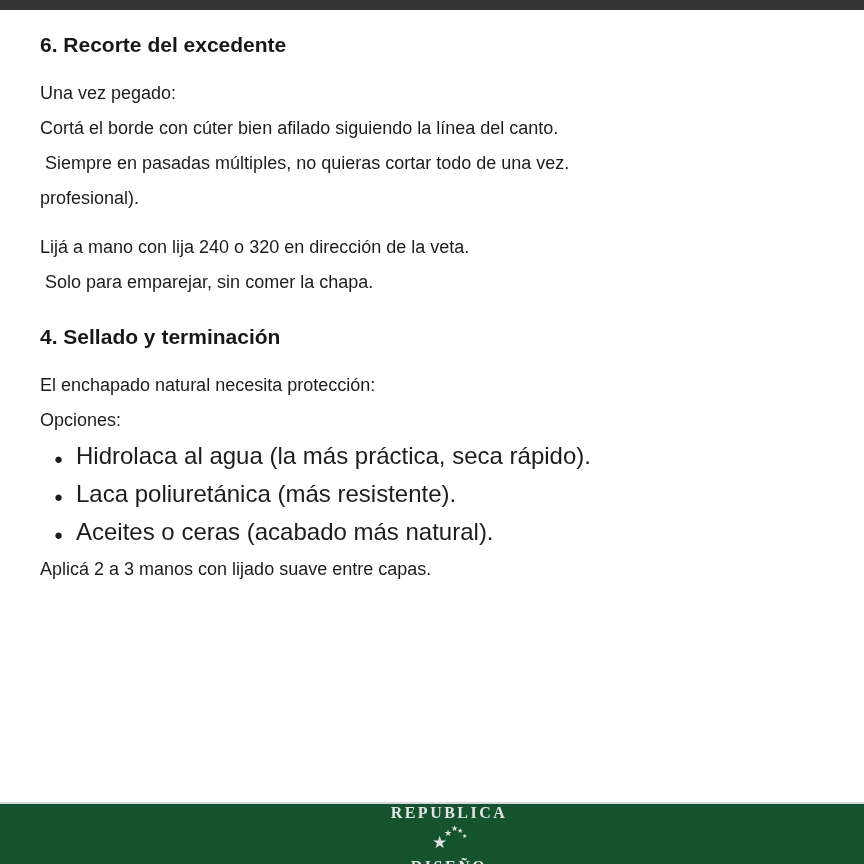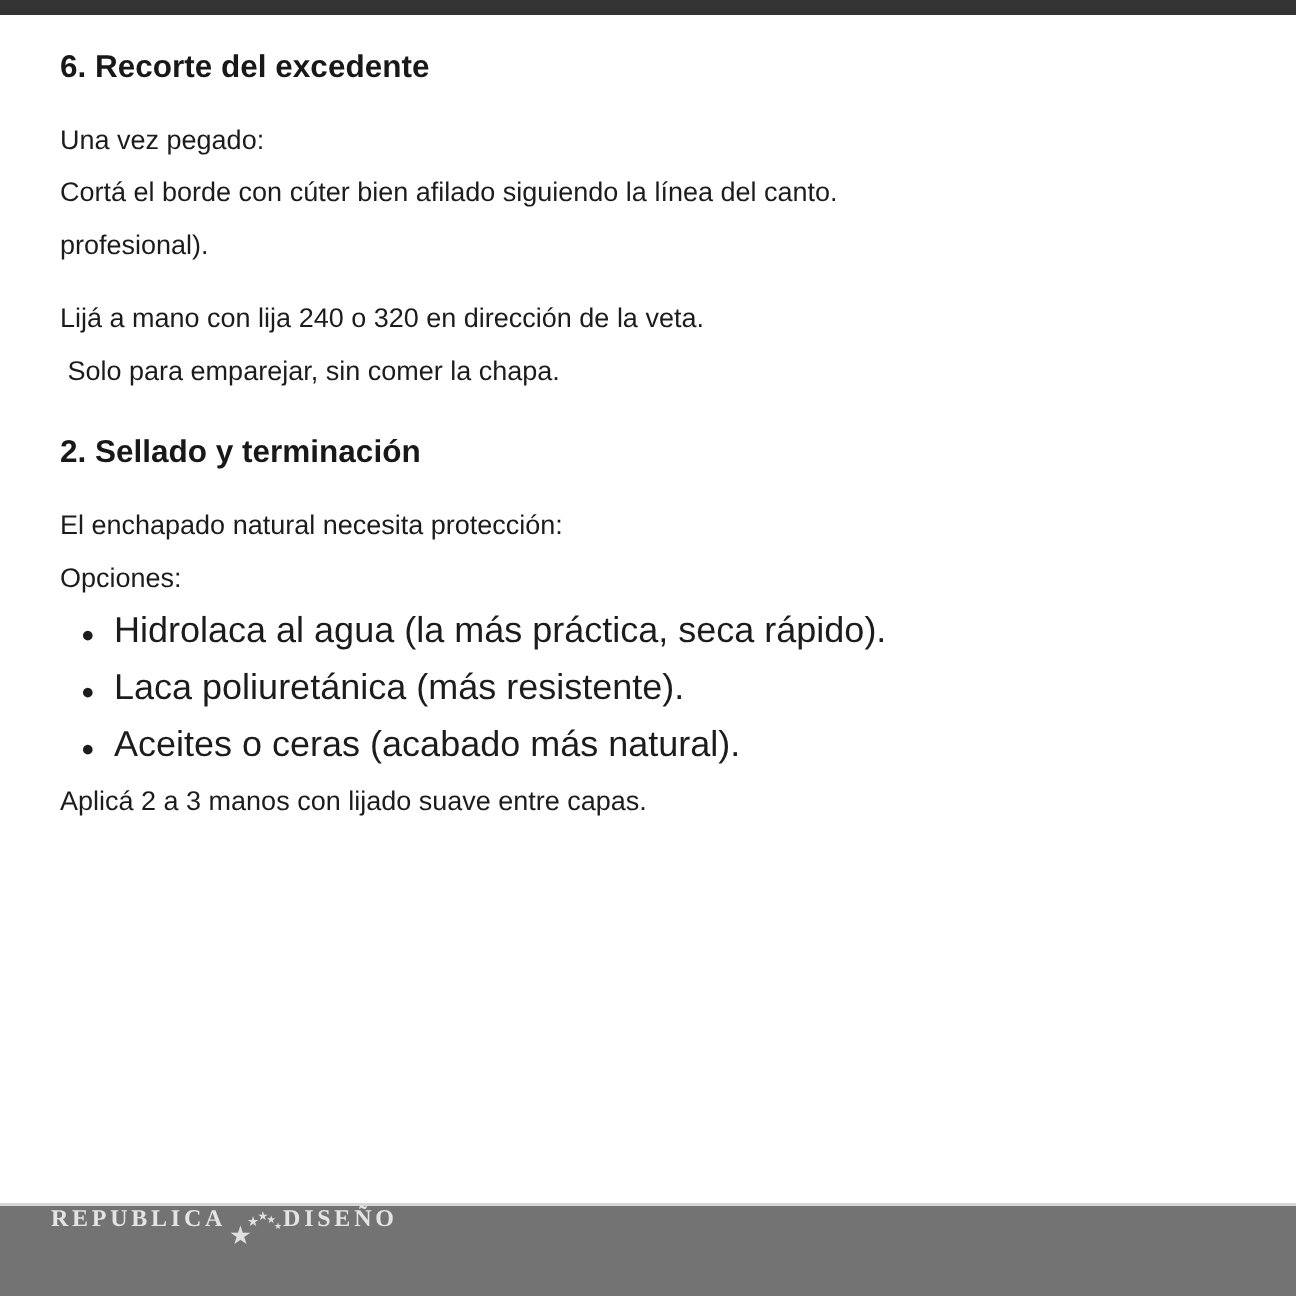--- a/index.html
+++ b/index.html
@@ -46,25 +46,27 @@
     width: 36px;
     padding-left: 14px;
     box-sizing: border-box;
     font-size: 15px;
     flex: 0 0 36px;
   }
   .footer {
     position: absolute;
     left: 0; right: 0; bottom: 0;
     height: 60px;
-    background: #737373;
+    background: #14532d;
     border-top: 2px solid #d6d6d6;
     display: flex;
+    align-items: center;
     padding-left: 34px;
     box-sizing: content-box;
+    flex-direction: column;
   }
   .brand-word {
     font-family: "Liberation Serif", serif;
     font-weight: bold;
     font-size: 16px;
     letter-spacing: 2.5px;
     color: #e4e4e4;
   }
   .star-cluster {
     position: relative;
@@ -90,30 +92,31 @@
 <body>
 
 <div class="top-bar"></div>
 
 <div class="content">
 
   <div class="section-6">
     <h2 class="s-heading">6. Recorte del excedente</h2>
     <div class="text-line">Una vez pegado:</div>
     <div class="text-line">Cortá el borde con cúter bien afilado siguiendo la línea del canto.</div>
+    <div class="text-line"> Siempre en pasadas múltiples, no quieras cortar todo de una vez.</div>
     <div class="text-line">profesional).</div>
   </div>
 
   <div class="section-7">
     <div class="text-line">Lijá a mano con lija 240 o 320 en dirección de la veta.</div>
     <div class="text-line"> Solo para emparejar, sin comer la chapa.</div>
   </div>
 
   <div class="section-8">
-    <h2 class="s-heading">2. Sellado y terminación</h2>
+    <h2 class="s-heading">4. Sellado y terminación</h2>
     <div class="text-line">El enchapado natural necesita protección:</div>
     <div class="text-line">Opciones:</div>
 
     <div class="bullet-row">
       <span class="bullet-glyph">●</span>
       <span class="bullet-text">Hidrolaca al agua (la más práctica, seca rápido).</span>
     </div>
     <div class="bullet-row">
       <span class="bullet-glyph">●</span>
       <span class="bullet-text">Laca poliuretánica (más resistente).</span>

